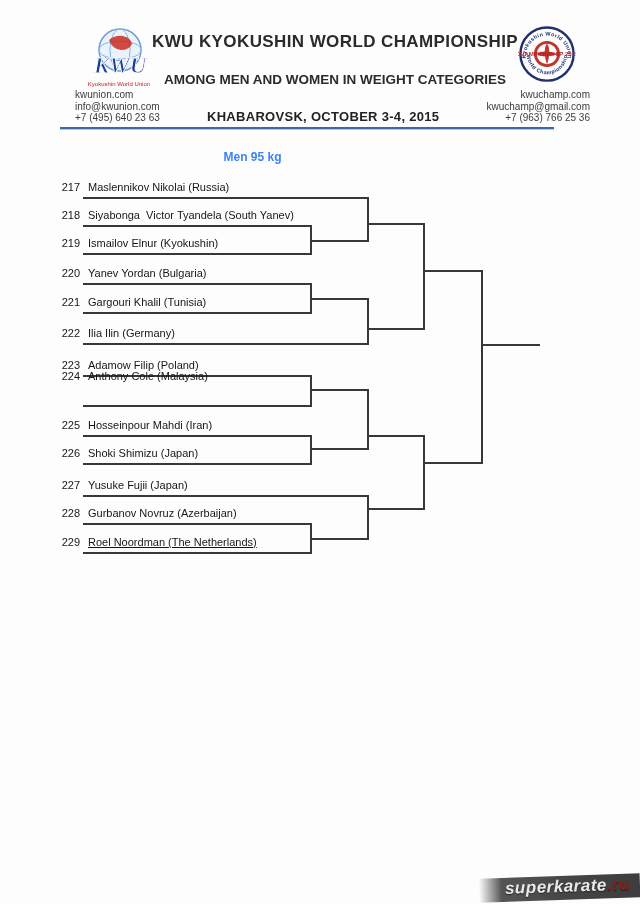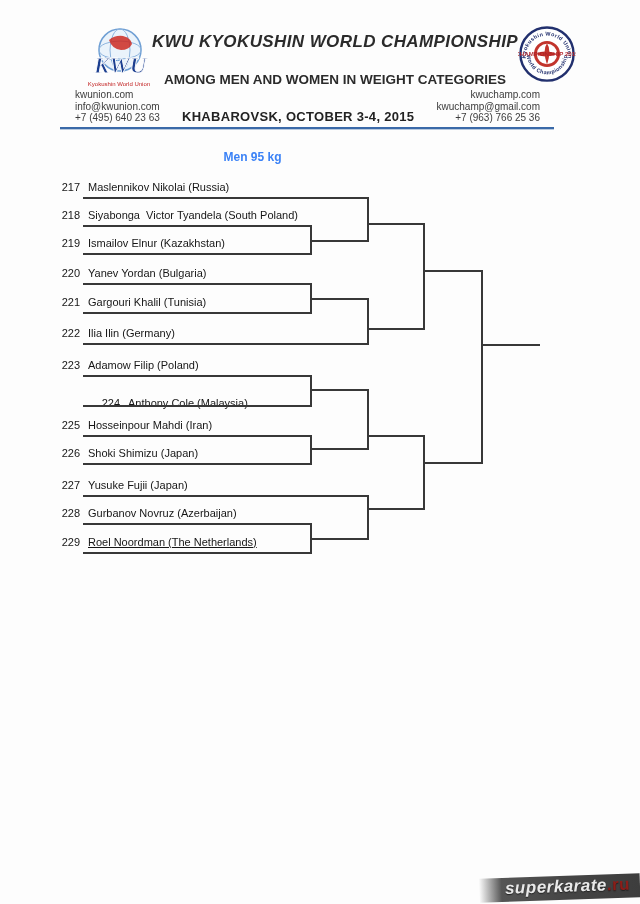--- a/index.html
+++ b/index.html
@@ -9,27 +9,27 @@
     background:#fdfdfd;
     font-family:"Liberation Sans", sans-serif;
     color:#1f1f1f;
     overflow:hidden;
   }
   
   .header{display:flex;align-items:flex-end;padding:20px 86px 0 86px;}
   .logo-left{width:66px;text-align:center;flex:0 0 auto;}
   .logo-caption{font-size:6px;color:#c22323;margin-top:-2px;white-space:nowrap;}
   .title-block{flex:1;text-align:center;padding-top:12px;}
-  .title{font-size:17px;font-weight:700;letter-spacing:.4px;color:#2b2b2b;white-space:nowrap;font-style:italic;}
+  .title{font-size:17px;font-weight:700;letter-spacing:.4px;color:#2b2b2b;white-space:nowrap;}
   .subtitle{font-size:13.5px;font-weight:700;color:#2b2b2b;margin-top:20px;white-space:nowrap;}
   .badge{width:58px;flex:0 0 auto;}
   
   .contact-row{
     display:flex;justify-content:space-between;align-items:flex-end;
-    padding:2px 100px 0 75px;
+    padding:2px 50px 0 75px;
   }
   .contacts{font-size:10px;color:#3c3c3c;line-height:11.5px;}
   .contacts.right{text-align:right;}
   .event-date{font-size:13px;font-weight:700;color:#222;padding-bottom:0px;letter-spacing:.3px;}
   .divider{
     margin:3px 0 0 60px;width:494px;height:0;
     border-top:2px solid #3a69a8;
     box-shadow:0 1px 0 rgba(101,140,187,.45);
   }
   
@@ -112,33 +112,33 @@
     </div>
   </div>
 
   <div class="divider"></div>
 
   <div class="category-title">Men 95 kg</div>
 
   <div class="bracket" id="bracket">
       <div class="b-row" style="left: 56px; top: 181px;"><span class="b-seed">217</span><span class="b-name">Maslennikov Nikolai (Russia)</span></div>
       <div class="hline" style="left: 83px; top: 197px; width: 284px;"></div>
-      <div class="b-row" style="left: 56px; top: 209px;"><span class="b-seed">218</span><span class="b-name">Siyabonga  Victor Tyandela (South Poland)</span></div>
+      <div class="b-row" style="left: 56px; top: 209px;"><span class="b-seed">218</span><span class="b-name">Siyabonga  Victor Tyandela (South Yanev)</span></div>
       <div class="hline" style="left: 83px; top: 225px; width: 227px;"></div>
-      <div class="b-row" style="left: 56px; top: 237px;"><span class="b-seed">219</span><span class="b-name">Ismailov Elnur (Kazakhstan)</span></div>
+      <div class="b-row" style="left: 56px; top: 237px;"><span class="b-seed">219</span><span class="b-name">Ismailov Elnur (Kyokushin)</span></div>
       <div class="hline" style="left: 83px; top: 253px; width: 227px;"></div>
       <div class="b-row" style="left: 56px; top: 267px;"><span class="b-seed">220</span><span class="b-name">Yanev Yordan (Bulgaria)</span></div>
       <div class="hline" style="left: 83px; top: 283px; width: 227px;"></div>
       <div class="b-row" style="left: 56px; top: 296px;"><span class="b-seed">221</span><span class="b-name">Gargouri Khalil (Tunisia)</span></div>
       <div class="hline" style="left: 83px; top: 312px; width: 227px;"></div>
       <div class="b-row" style="left: 56px; top: 327px;"><span class="b-seed">222</span><span class="b-name">Ilia Ilin (Germany)</span></div>
       <div class="hline" style="left: 83px; top: 343px; width: 284px;"></div>
       <div class="b-row" style="left: 56px; top: 359px;"><span class="b-seed">223</span><span class="b-name">Adamow Filip (Poland)</span></div>
       <div class="hline" style="left: 83px; top: 375px; width: 227px;"></div>
-      <div class="b-row" style="left: 56px; top: 397px; margin-left: 40px;"><span class="b-seed">224</span><span class="b-name">Anthony Cole (Malaysia)</span></div>
+      <div class="b-row" style="left: 56px; top: 370px;"><span class="b-seed">224</span><span class="b-name">Anthony Cole (Malaysia)</span></div>
       <div class="hline" style="left: 83px; top: 405px; width: 227px;"></div>
       <div class="b-row" style="left: 56px; top: 419px;"><span class="b-seed">225</span><span class="b-name">Hosseinpour Mahdi (Iran)</span></div>
       <div class="hline" style="left: 83px; top: 435px; width: 227px;"></div>
       <div class="b-row" style="left: 56px; top: 447px;"><span class="b-seed">226</span><span class="b-name">Shoki Shimizu (Japan)</span></div>
       <div class="hline" style="left: 83px; top: 463px; width: 227px;"></div>
       <div class="b-row" style="left: 56px; top: 479px;"><span class="b-seed">227</span><span class="b-name">Yusuke Fujii (Japan)</span></div>
       <div class="hline" style="left: 83px; top: 495px; width: 284px;"></div>
       <div class="b-row" style="left: 56px; top: 507px;"><span class="b-seed">228</span><span class="b-name">Gurbanov Novruz (Azerbaijan)</span></div>
       <div class="hline" style="left: 83px; top: 523px; width: 227px;"></div>
       <div class="b-row" style="left: 56px; top: 536px; text-decoration: underline;"><span class="b-seed">229</span><span class="b-name">Roel Noordman (The Netherlands)</span></div>

